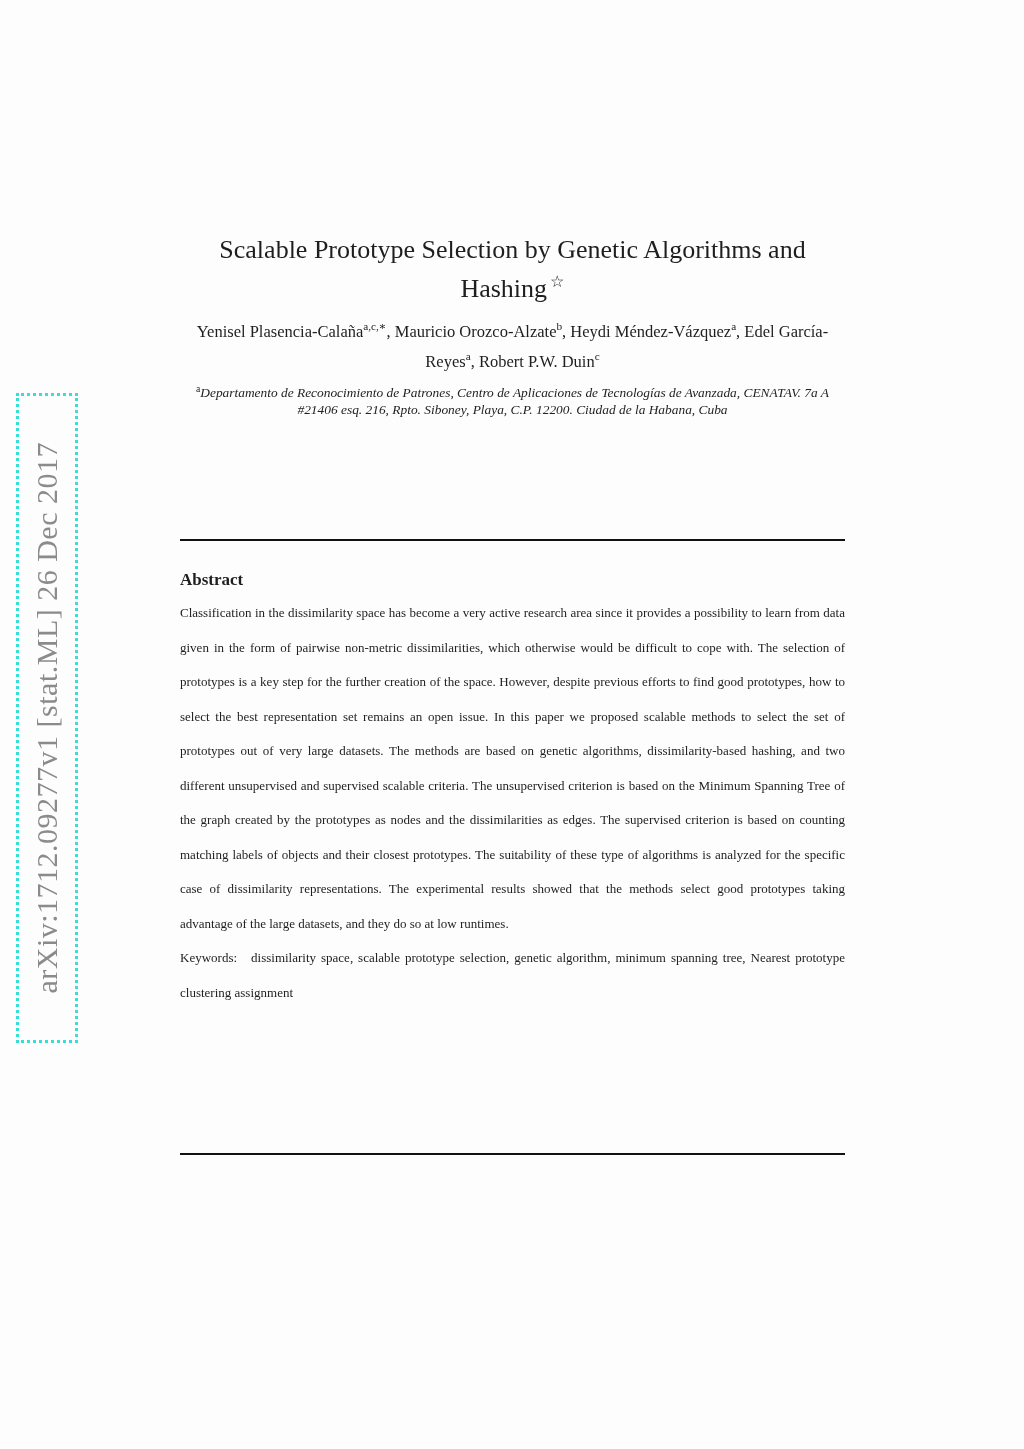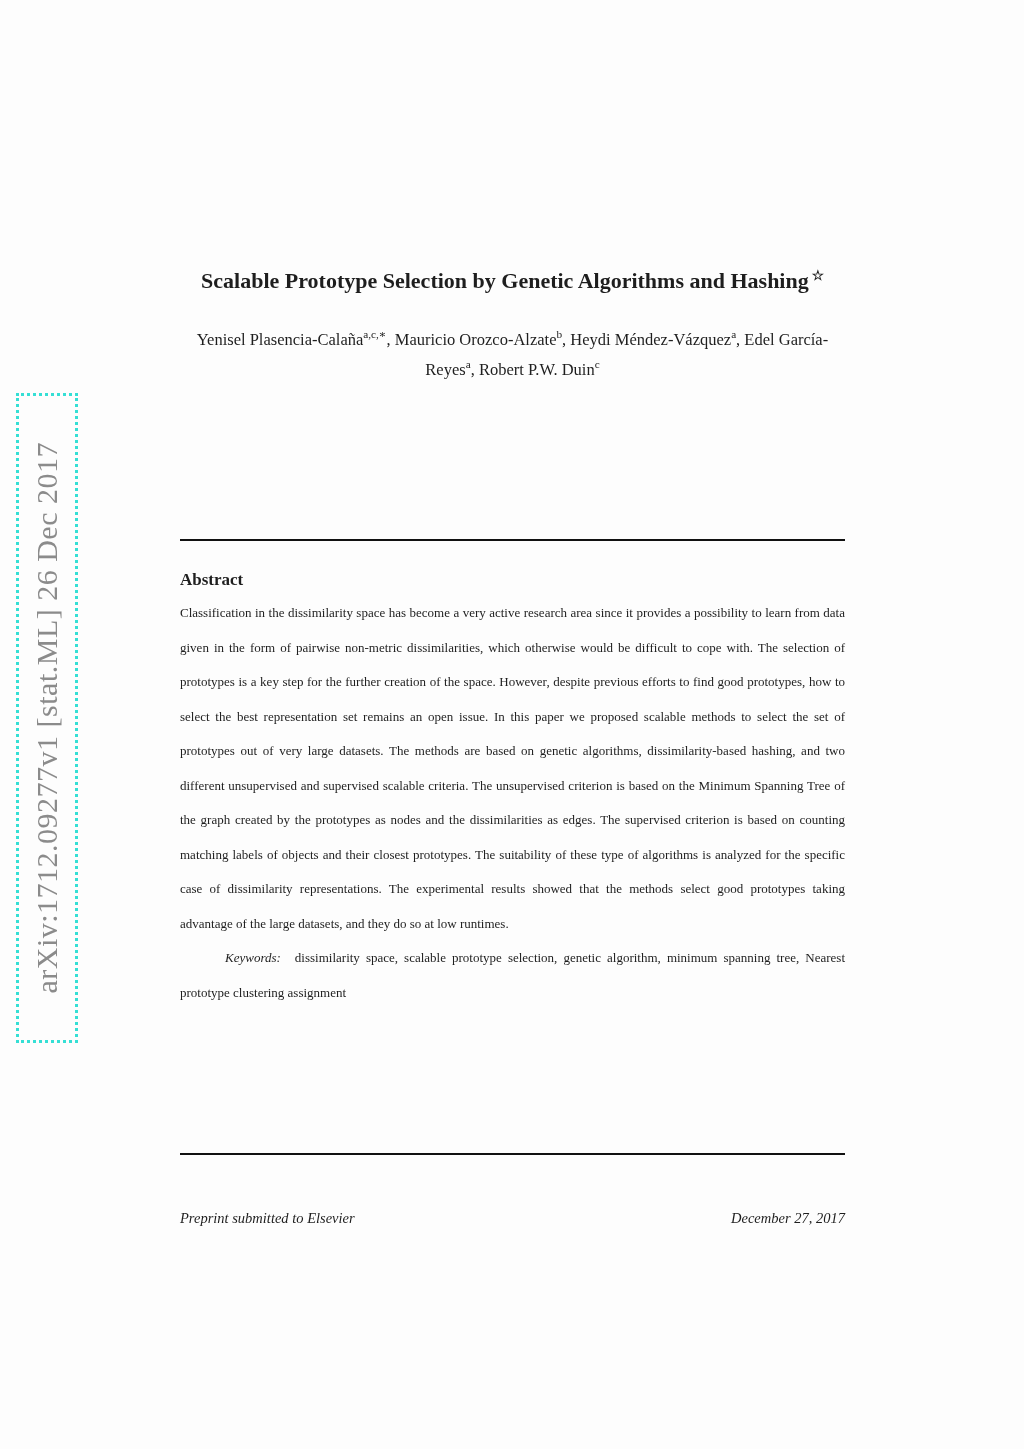--- a/index.html
+++ b/index.html
@@ -33,29 +33,28 @@
     font-size: 30px;
     color: #8b8b8b;
     white-space: nowrap;
     letter-spacing: 0.5px;
     font-family: "Liberation Serif", "DejaVu Serif", serif;
   }
 
   .title-block {
     top: 234px;
     text-align: center;
-    font-size: 22px;
+    font-size: 26px;
     line-height: 32px;
-    font-weight: 700;
-    margin-top: 26px;
+    font-weight: 400;
   }
   .title-block .star { font-size: 62%; vertical-align: super; padding-left: 3px; }
 
   .authors-block {
-    top: 322px;
+    top: 314px;
     text-align: center;
     font-size: 16.5px;
     line-height: 24px;
   }
   .authors-block sup { font-size: 68%; }
 
   .affil-block {
     top: 380px;
     text-align: center;
     font-style: italic;
@@ -76,21 +75,21 @@
     margin-top: 16px;
   }
 
   .abstract-flow {
     top: 596px;
     font-size: 13px;
     line-height: 34.5px;
   }
   .abstract-flow p { text-align: justify; }
   .keywords-line { text-align: left; }
-  .kw-label { font-style: italic; padding-right: 14px; margin-left: 45px; }
+  .kw-label { padding-right: 14px; }
 
   .footer {
     top: 1210px;
     font-style: italic;
     font-size: 14.5px;
     display: flex;
     justify-content: space-between;
   }
 </style>
 </head>
@@ -100,31 +99,28 @@
 
   <div class="watermark">
     <div class="wm-text">arXiv:1712.09277v1  [stat.ML]  26 Dec 2017</div>
   </div>
 
   <h1 class="col title-block"><span>Scalable Prototype Selection by Genetic Algorithms and Hashing</span><sup class="star">☆</sup></h1>
 
   <div class="col authors-block" id="authors"><span>Yenisel Plasencia-Calaña</span><sup>a,c,∗</sup>, <span>Mauricio Orozco-Alzate</span><sup>b</sup>, <span>Heydi Méndez-Vázquez</span><sup>a</sup>, <span>Edel García-Reyes</span><sup>a</sup>, <span>Robert P.W. Duin</span><sup>c</sup></div>
 
   <div class="col affil-block" id="affiliations">
+      <div><sup>a</sup>Departamento de Reconocimiento de Patrones, Centro de Aplicaciones de Tecnologías de Avanzada, CENATAV. 7a A #21406 esq. 216, Rpto. Siboney, Playa, C.P. 12200. Ciudad de la Habana, Cuba</div>
     </div>
 
   <div class="rule rule-top"></div>
 
   <div class="col abstract-head">Abstract</div>
 
   <div class="col abstract-flow">
     <p>Classification in the dissimilarity space has become a very active research area since it provides a possibility to learn from data given in the form of pairwise non-metric dissimilarities, which otherwise would be difficult to cope with. The selection of prototypes is a key step for the further creation of the space. However, despite previous efforts to find good prototypes, how to select the best representation set remains an open issue. In this paper we proposed scalable methods to select the set of prototypes out of very large datasets. The methods are based on genetic algorithms, dissimilarity-based hashing, and two different unsupervised and supervised scalable criteria. The unsupervised criterion is based on the Minimum Spanning Tree of the graph created by the prototypes as nodes and the dissimilarities as edges. The supervised criterion is based on counting matching labels of objects and their closest prototypes. The suitability of these type of algorithms is analyzed for the specific case of dissimilarity representations. The experimental results showed that the methods select good prototypes taking advantage of the large datasets, and they do so at low runtimes.</p>
     <p class="keywords-line"><span class="kw-label">Keywords:</span><span>dissimilarity space, scalable prototype selection, genetic algorithm, minimum spanning tree, Nearest prototype clustering assignment</span></p>
   </div>
 
   <div class="rule rule-bottom"></div>
 
-  <div class="col footer">
-    <span>Preprint submitted to Elsevier</span>
-    <span>December 27, 2017</span>
-  </div>
 
 </div>
 
 </body></html>

